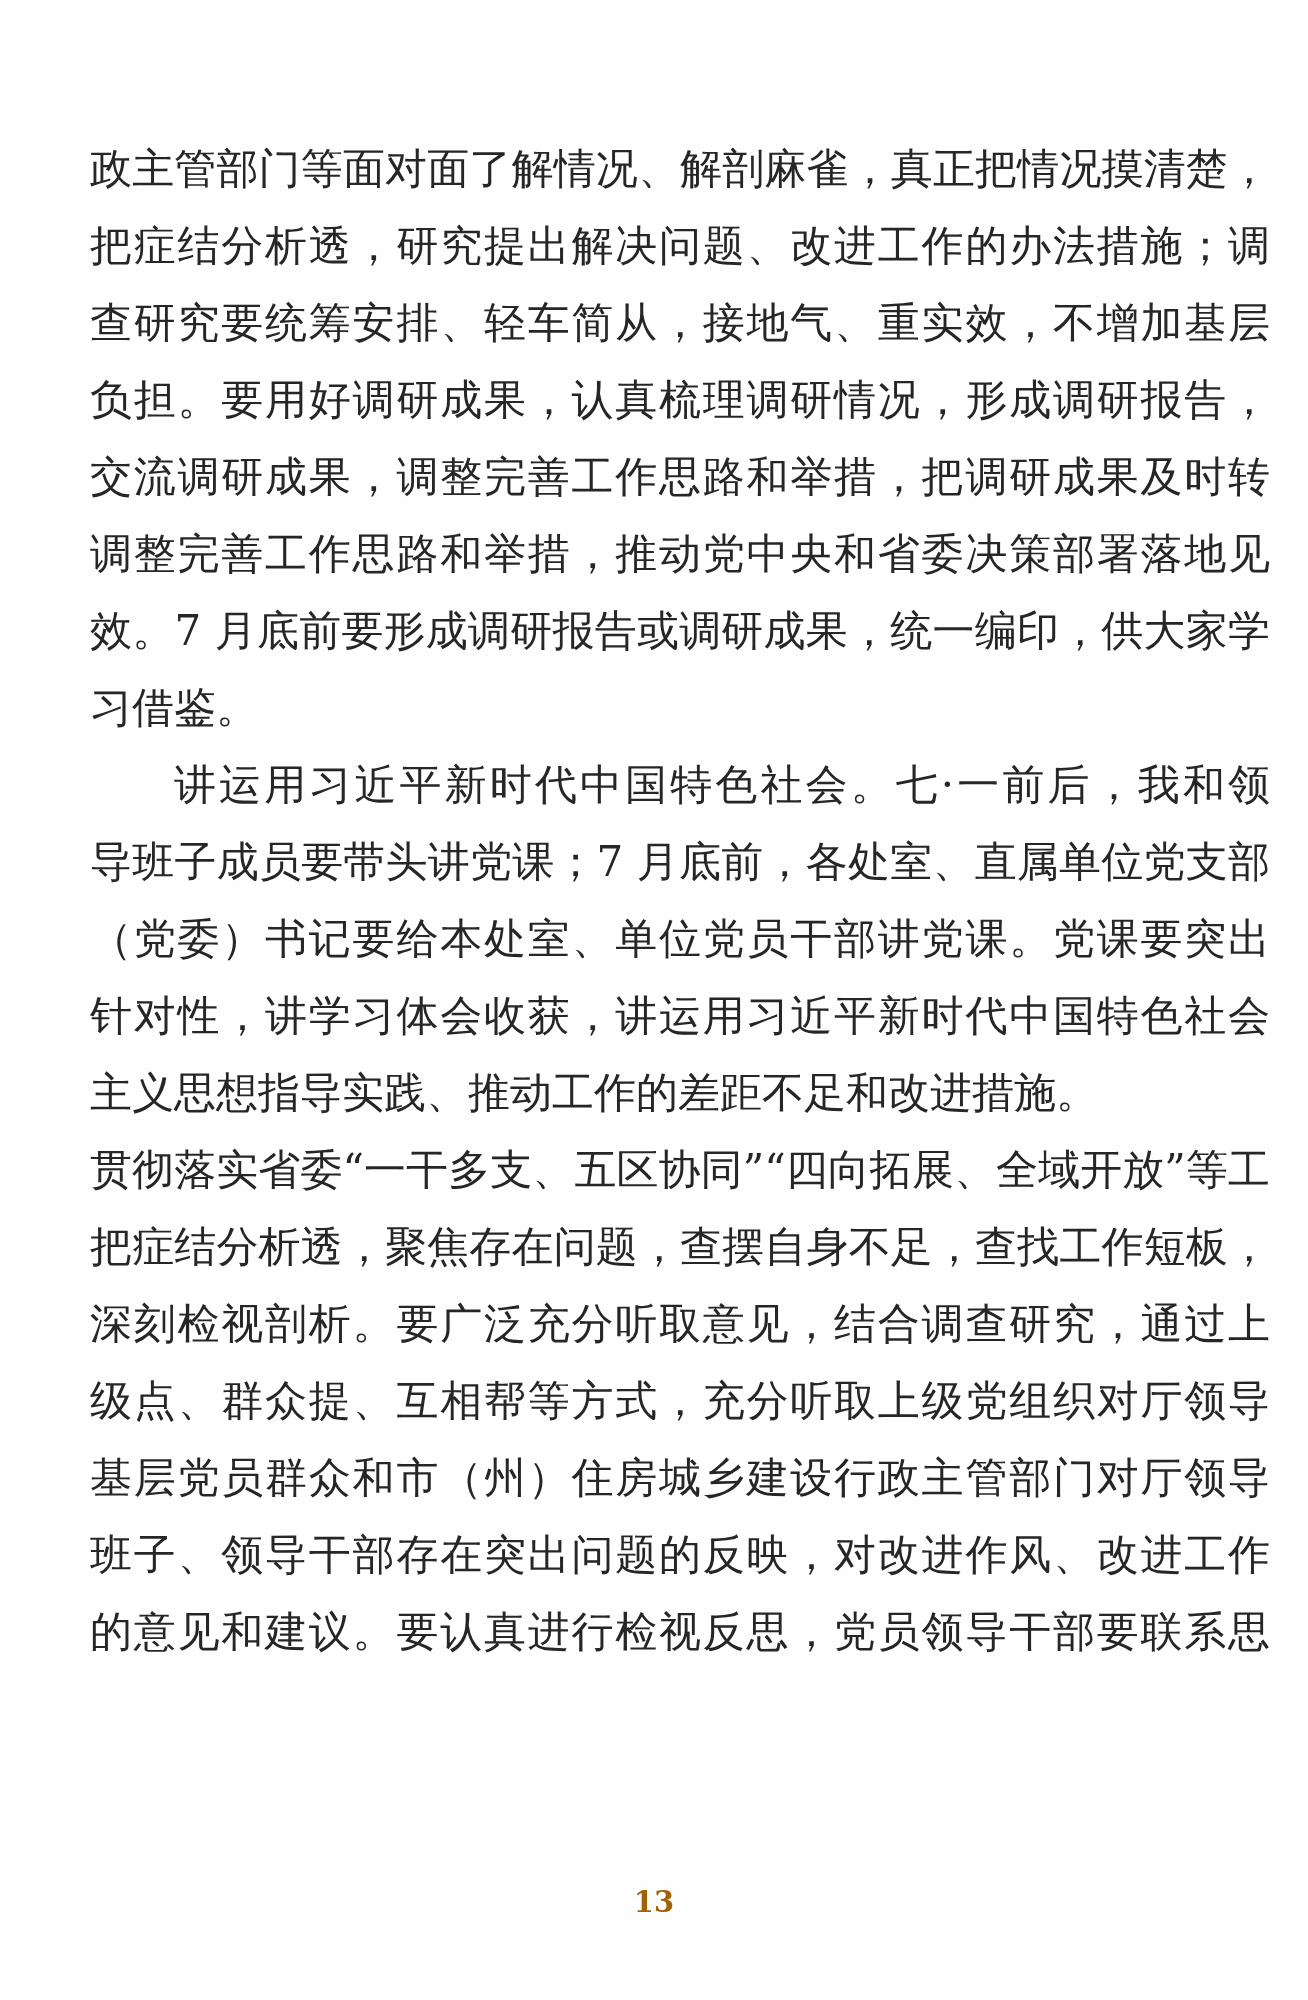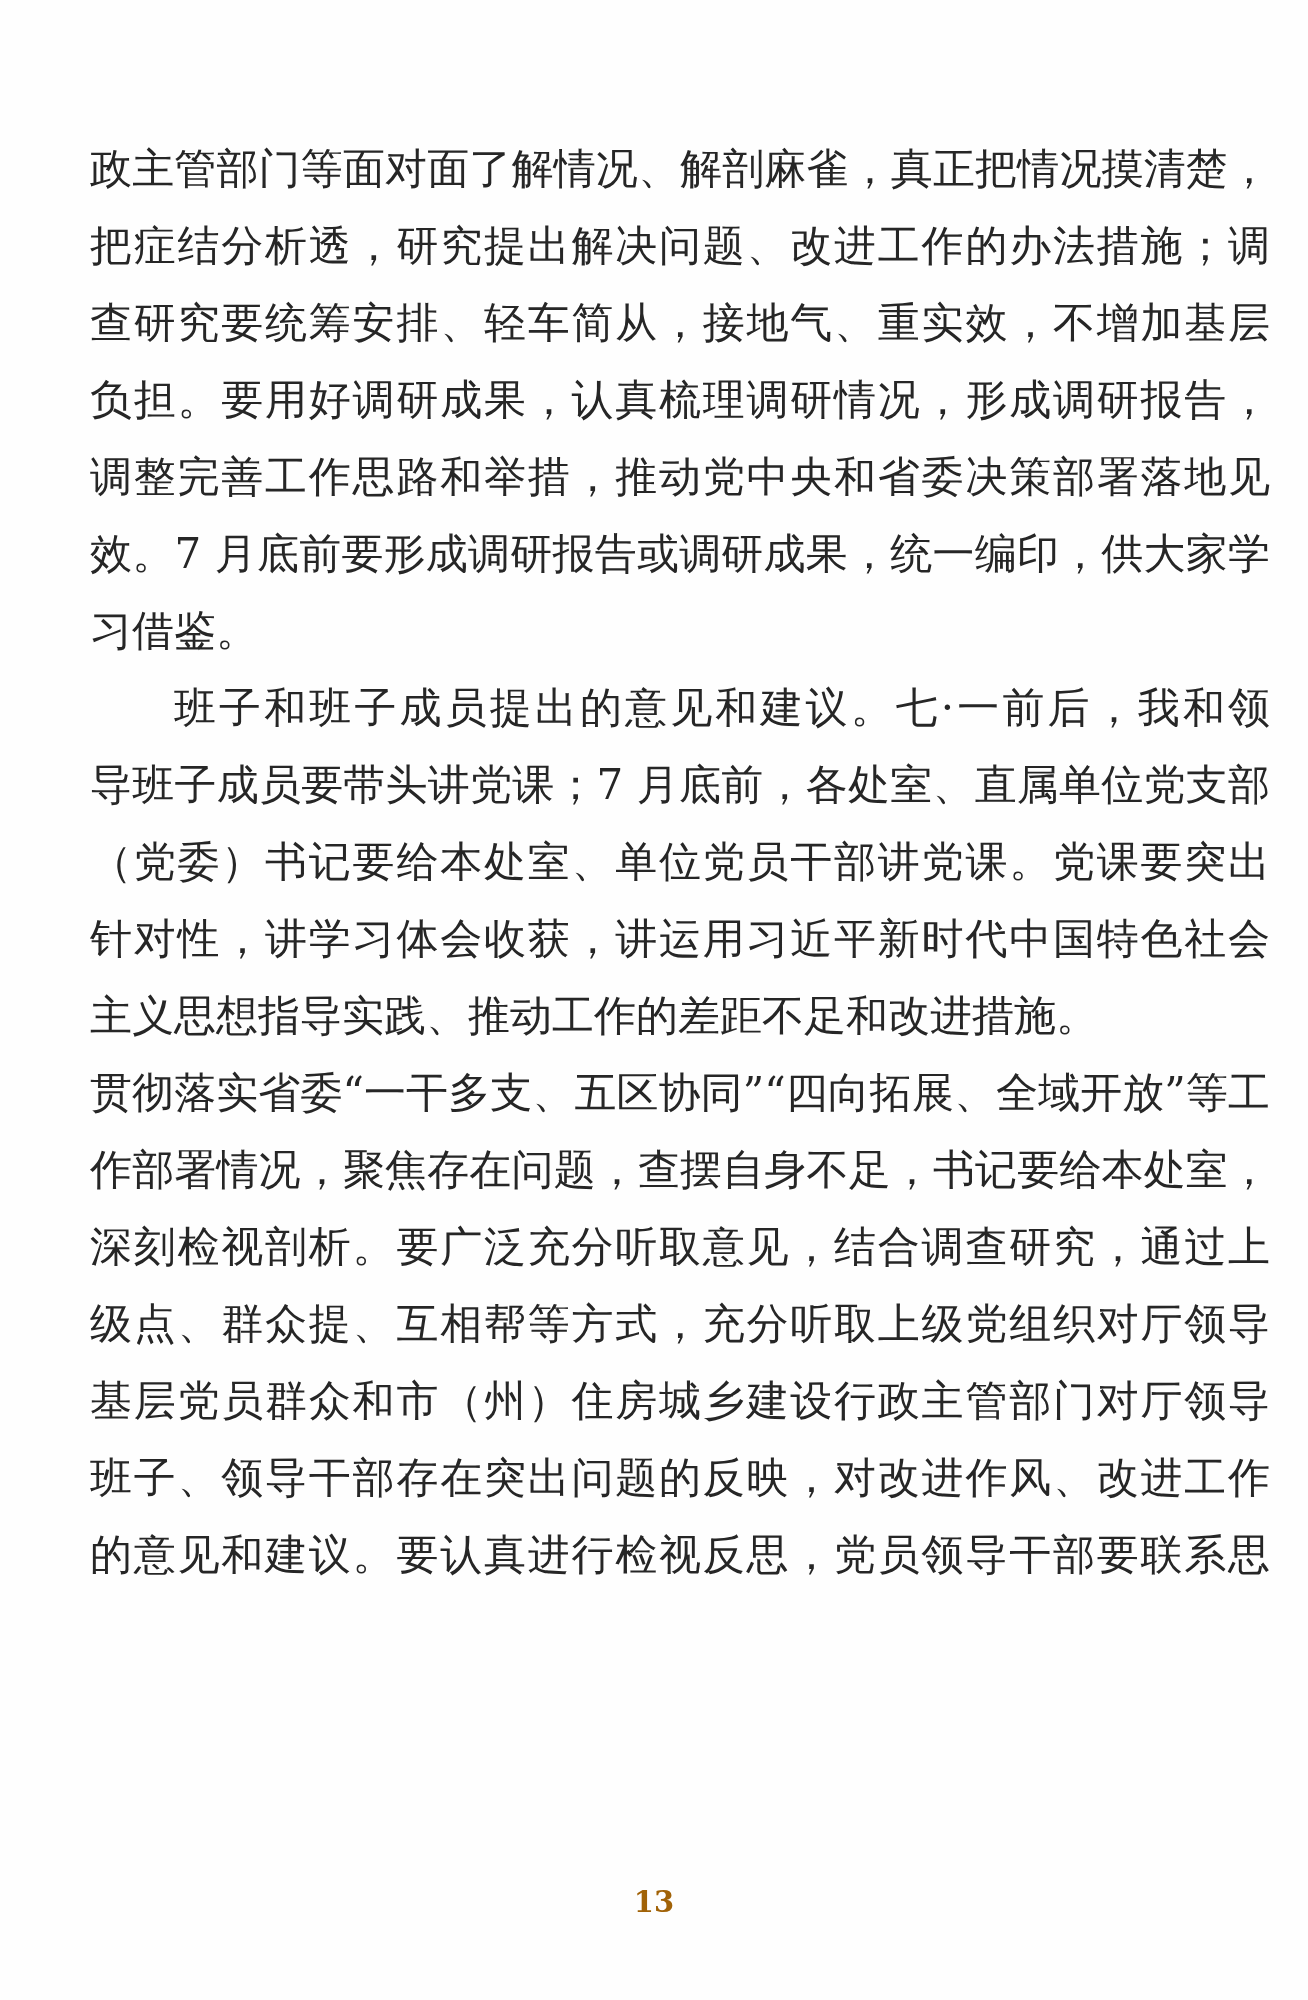--- a/index.html
+++ b/index.html
@@ -62,30 +62,31 @@
 </style>
 </head>
 <body>
 
 <div class="page">
   <div class="text-block">
       <div class="line fill"><span>政主管部门等面对面了解情况、解剖麻雀，真正把情况摸清楚，</span></div>
       <div class="line fill"><span>把症结分析透，研究提出解决问题、改进工作的办法措施；调</span></div>
       <div class="line fill"><span>查研究要统筹安排、轻车简从，接地气、重实效，不增加基层</span></div>
       <div class="line fill"><span>负担。要用好调研成果，认真梳理调研情况，形成调研报告，</span></div>
+      <div class="line fill"><span>交流调研成果，调整完善工作思路和举措，把调研成果及时转</span></div>
       <div class="line fill"><span>调整完善工作思路和举措，推动党中央和省委决策部署落地见</span></div>
       <div class="line fill"><span>效。7 月底前要形成调研报告或调研成果，统一编印，供大家学</span></div>
       <div class="line"><span>习借鉴。</span></div>
-      <div class="line fill indent"><span>班子和班子成员提出的意见和建议。七·一前后，我和领</span></div>
+      <div class="line fill indent"><span>讲运用习近平新时代中国特色社会。七·一前后，我和领</span></div>
       <div class="line fill"><span>导班子成员要带头讲党课；7 月底前，各处室、直属单位党支部</span></div>
       <div class="line fill"><span>（党委）书记要给本处室、单位党员干部讲党课。党课要突出</span></div>
       <div class="line fill"><span>针对性，讲学习体会收获，讲运用习近平新时代中国特色社会</span></div>
       <div class="line"><span>主义思想指导实践、推动工作的差距不足和改进措施。</span></div>
       <div class="line fill"><span>贯彻落实省委“一干多支、五区协同”“四向拓展、全域开放”等工</span></div>
-      <div class="line fill"><span>作部署情况，聚焦存在问题，查摆自身不足，书记要给本处室，</span></div>
+      <div class="line fill"><span>把症结分析透，聚焦存在问题，查摆自身不足，查找工作短板，</span></div>
       <div class="line fill"><span>深刻检视剖析。要广泛充分听取意见，结合调查研究，通过上</span></div>
       <div class="line fill"><span>级点、群众提、互相帮等方式，充分听取上级党组织对厅领导</span></div>
       <div class="line fill"><span>基层党员群众和市（州）住房城乡建设行政主管部门对厅领导</span></div>
       <div class="line fill"><span>班子、领导干部存在突出问题的反映，对改进作风、改进工作</span></div>
       <div class="line fill"><span>的意见和建议。要认真进行检视反思，党员领导干部要联系思</span></div>
     </div>
   <div class="page-number">13</div>
 </div>
 
 </body></html>

